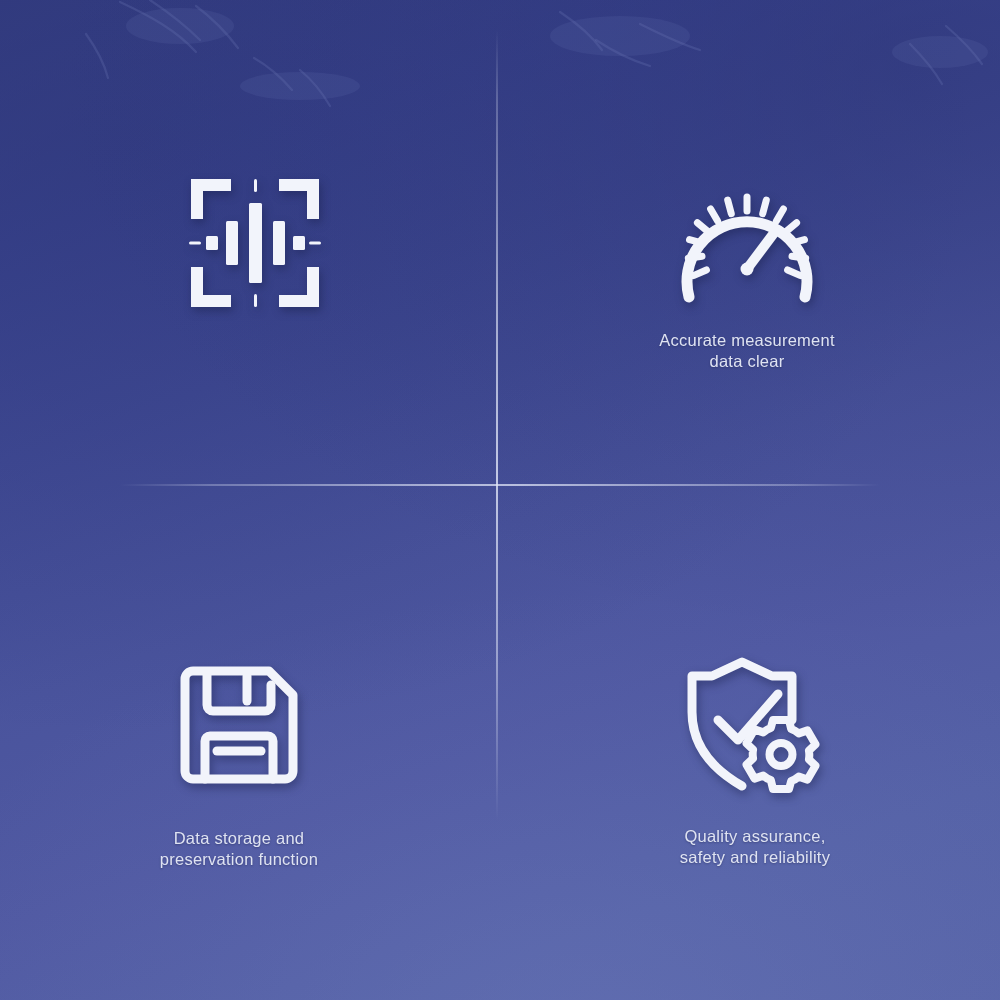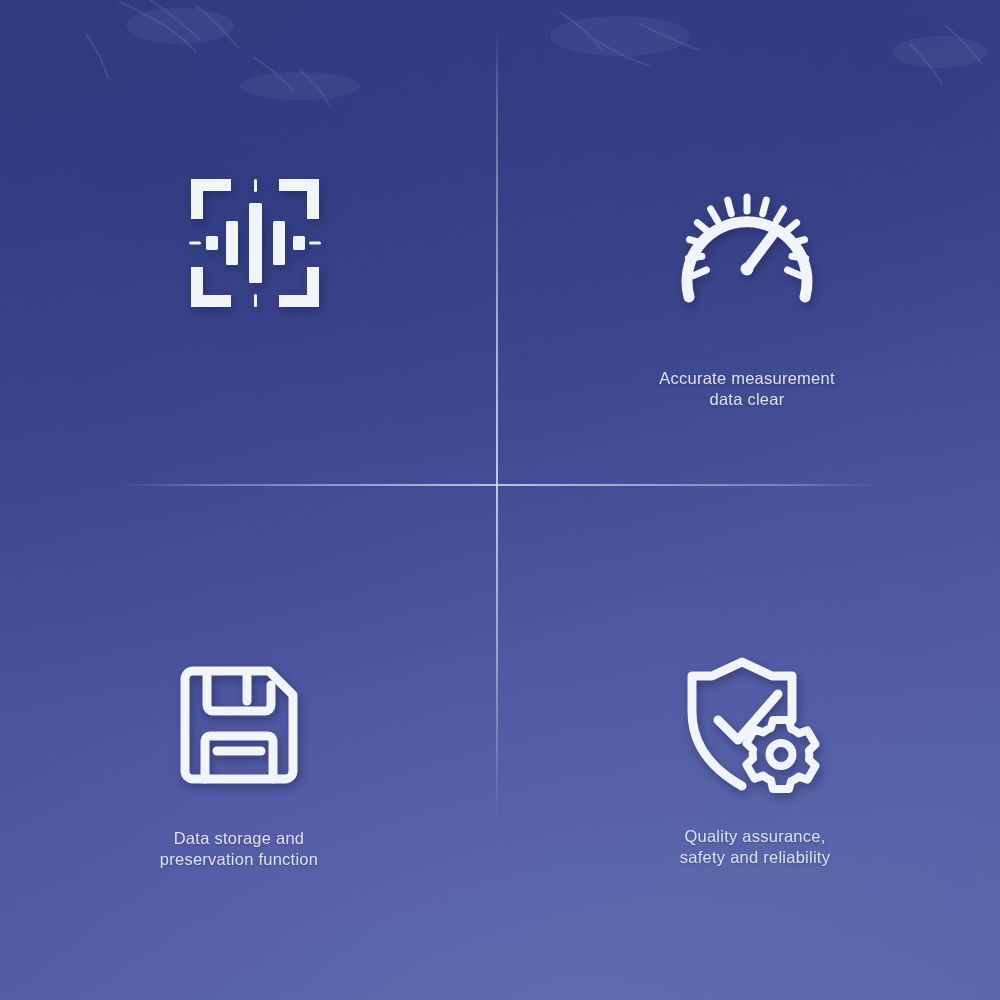--- a/index.html
+++ b/index.html
@@ -110,21 +110,21 @@
     inset: 0;
   }
   .cell {
     position: absolute;
     display: flex;
     flex-direction: column;
     align-items: center;
     justify-content: flex-start;
   }
   .cell-0 { left: 100px;  top: 168px; width: 310px; }
-  .cell-1 { left: 592px;  top: 170px; width: 310px; gap: 38px; }
+  .cell-1 { left: 592px;  top: 170px; width: 310px; }
   .cell-2 { left: 84px;   top: 650px; width: 310px; }
   .cell-3 { left: 600px;  top: 650px; width: 310px; }
 
   .icon-wrap {
     width: 160px;
     height: 150px;
     display: flex;
     align-items: center;
     justify-content: center;
     filter: drop-shadow(2px 4px 5px rgba(22,28,70,0.45));

